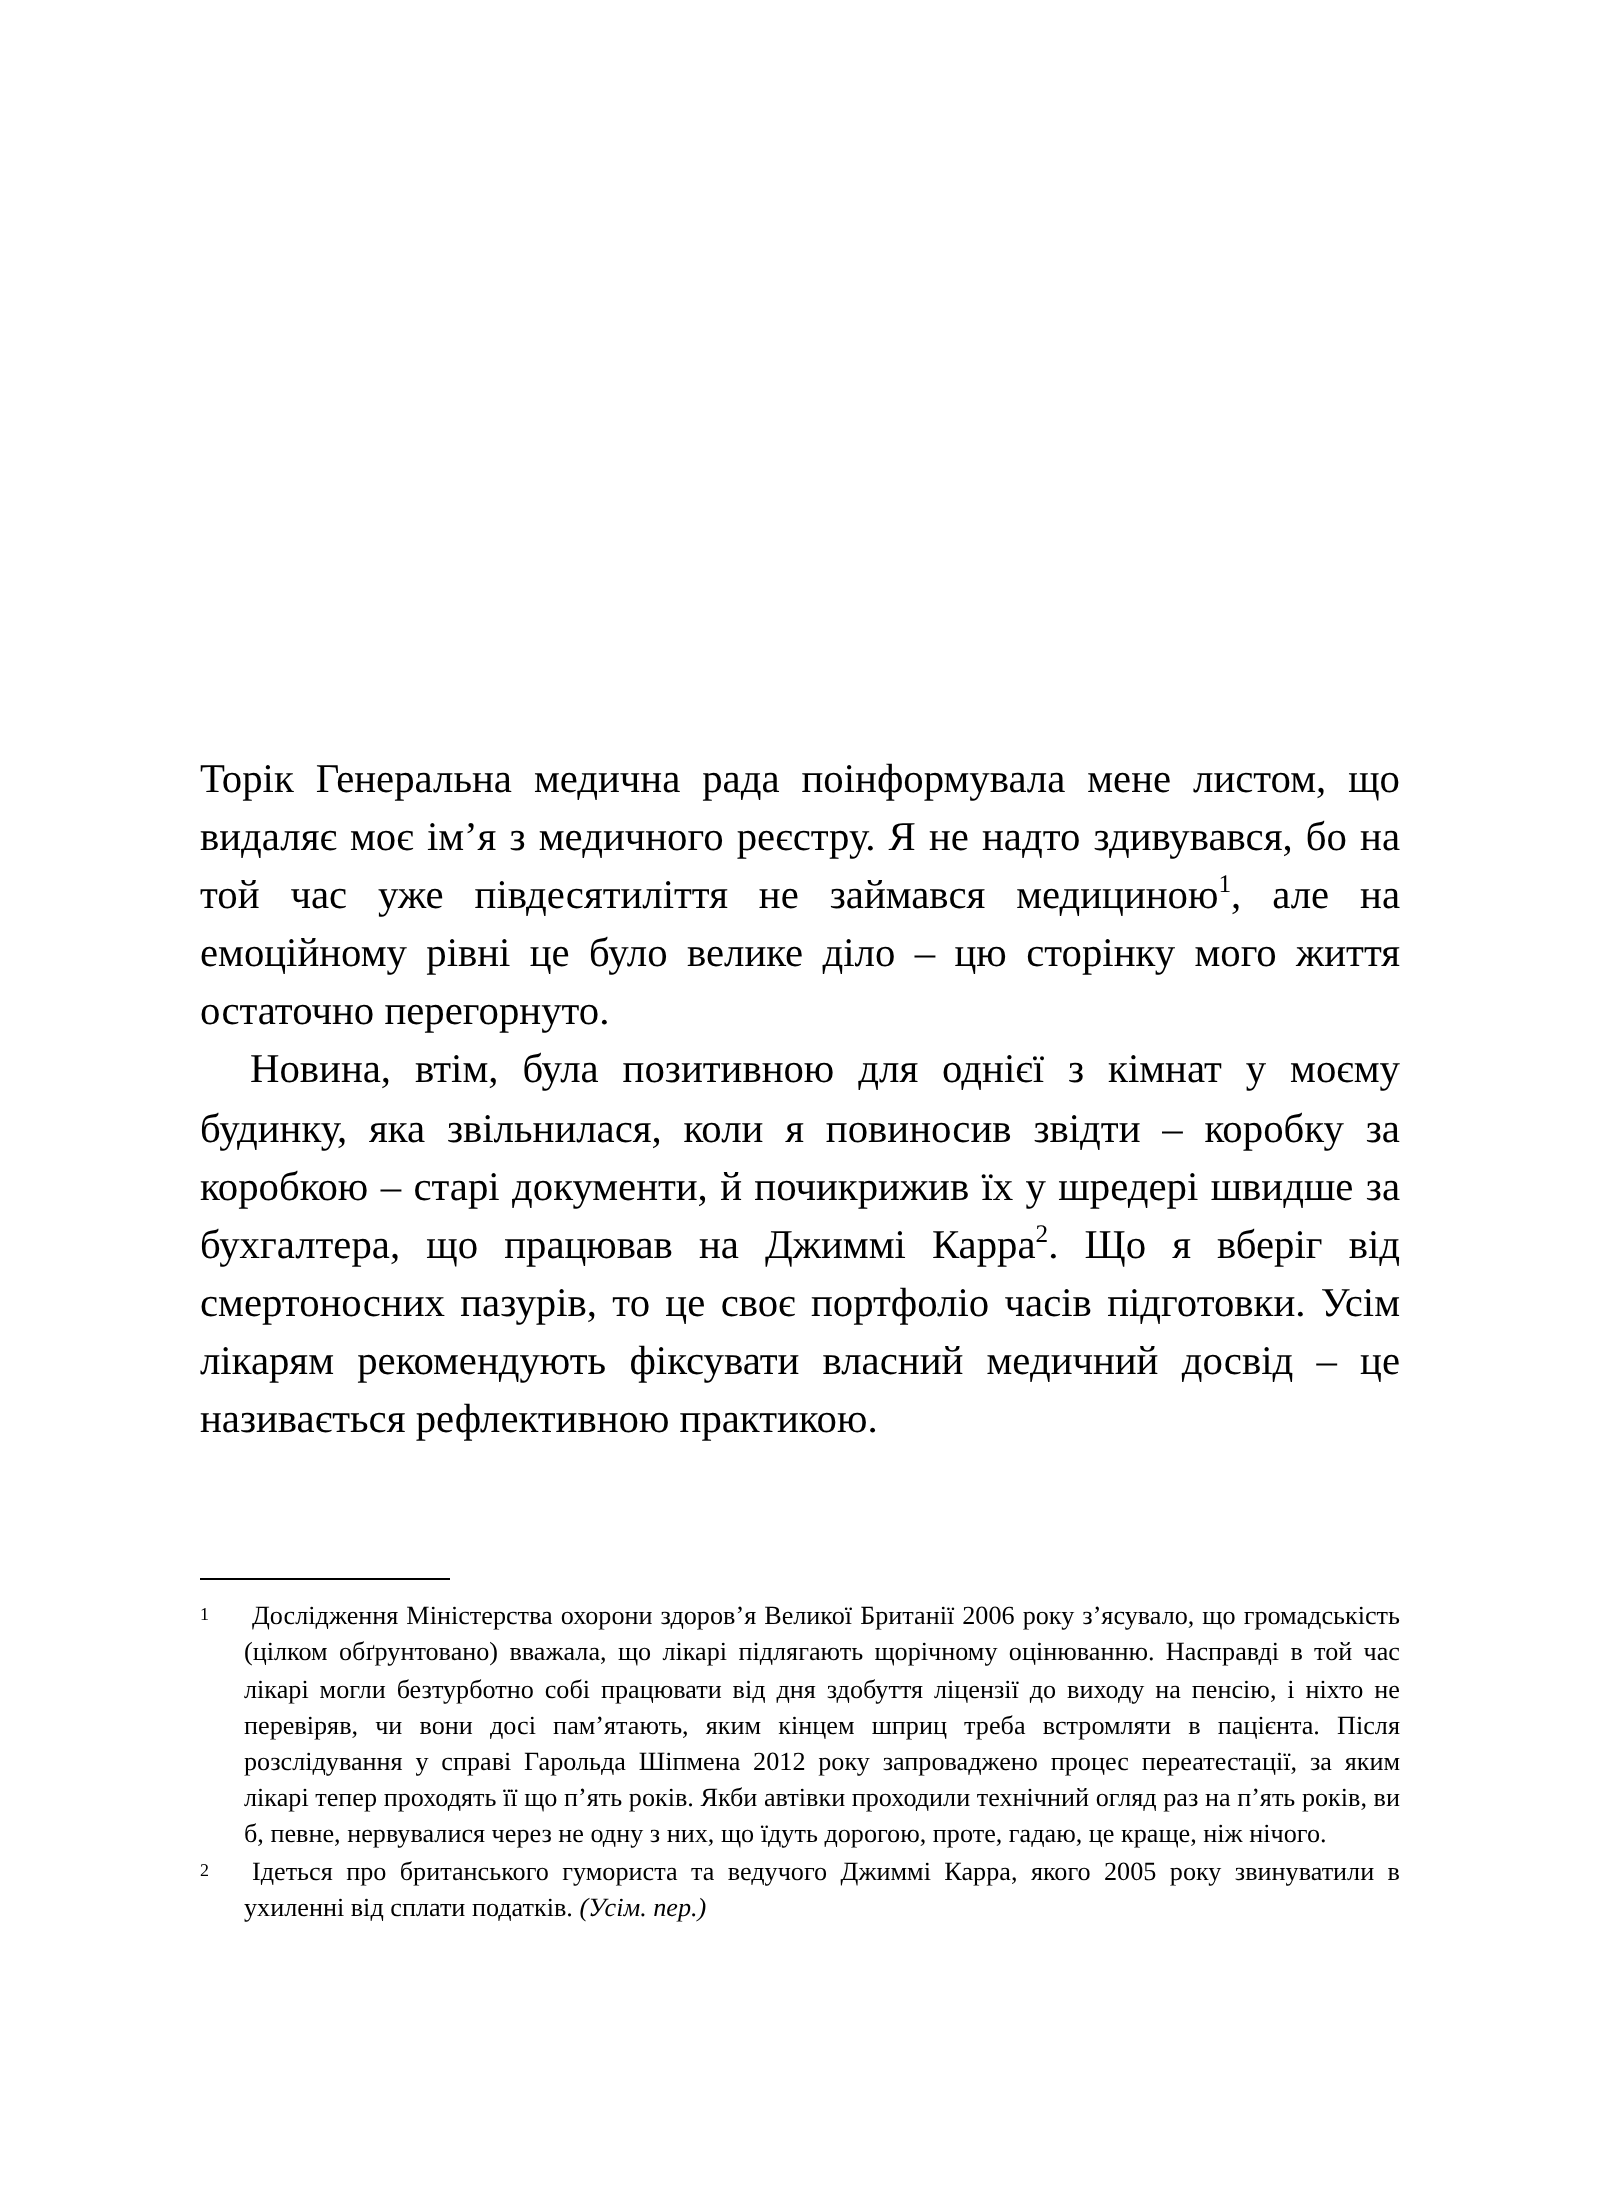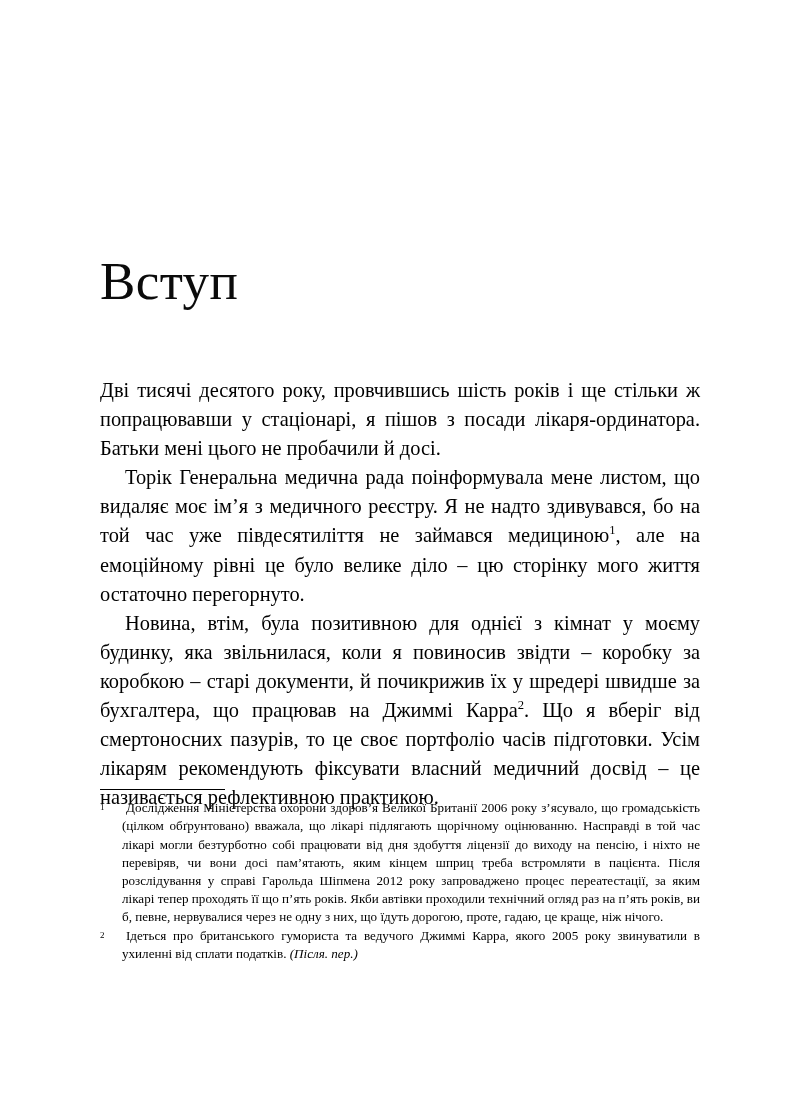--- a/index.html
+++ b/index.html
@@ -115,41 +115,39 @@
 
   .fn-italic {
     font-style: italic;
   }
 </style>
 </head>
 <body>
 
 <div class="page">
 
-  <h1 class="chapter-title">Вступ</h1>
 
   <div class="body-block">
 
-    <p class="body-par"><span>Дві тисячі десятого року, провчившись шість років і ще стільки ж попрацювавши у стаціонарі, я пішов з посади лікаря-ординатора. Батьки мені цього не пробачили й досі.</span></p>
 
     <p class="body-par"><span>Торік Генеральна медична рада поінформувала мене листом, що видаляє моє ім’я з медичного реєстру. Я не надто здивувався, бо на той час уже півдесятиліття не займався медициною</span><span class="fn-ref">1</span><span>, але на емоційному рівні це було велике діло – цю сторінку мого життя остаточно перегорнуто.</span></p>
 
     <p class="body-par"><span>Новина, втім, була позитивною для однієї з кімнат у моєму будинку, яка звільнилася, коли я повиносив звідти – коробку за коробкою – старі документи, й почикрижив їх у шредері швидше за бухгалтера, що працював на Джиммі Карра</span><span class="fn-ref">2</span><span>. Що я вберіг від смертоносних пазурів, то це своє портфоліо часів підготовки. Усім лікарям рекомендують фіксувати власний медичний досвід – це називається рефлективною практикою.</span></p>
 
   </div>
 
   <div class="footnote-area">
 
     <div class="footnote-rule"></div>
 
     <p class="footnote">
         <span class="footnote-marker">1</span>
         <span class="footnote-body"><span class="fn-first-indent"></span><span>Дослідження Міністерства охорони здоров’я Великої Британії 2006 року з’ясувало, що громадськість (цілком обґрунтовано) вважала, що лікарі підлягають щорічному оцінюванню. Насправді в той час лікарі могли безтурботно собі працювати від дня здобуття ліцензії до виходу на пенсію, і ніхто не перевіряв, чи вони досі пам’ятають, яким кінцем шприц треба встромляти в пацієнта. Після розслідування у справі Гарольда Шіпмена 2012 року запроваджено процес переатестації, за яким лікарі тепер проходять її що п’ять років. Якби автівки проходили технічний огляд раз на п’ять років, ви б, певне, нервувалися через не одну з них, що їдуть дорогою, проте, гадаю, це краще, ніж нічого.</span></span>
       </p>
 
     <p class="footnote">
         <span class="footnote-marker">2</span>
-        <span class="footnote-body"><span class="fn-first-indent"></span><span>Ідеться про британського гумориста та ведучого Джиммі Карра, якого 2005 року звинуватили в ухиленні від сплати податків. </span><span class="fn-italic">(Після. пер.)</span></span>
+        <span class="footnote-body"><span class="fn-first-indent"></span><span>Ідеться про британського гумориста та ведучого Джиммі Карра, якого 2005 року звинуватили в ухиленні від сплати податків. </span><span class="fn-italic">(Усім. пер.)</span></span>
       </p>
 
   </div>
 
 </div>
 
 </body></html>

